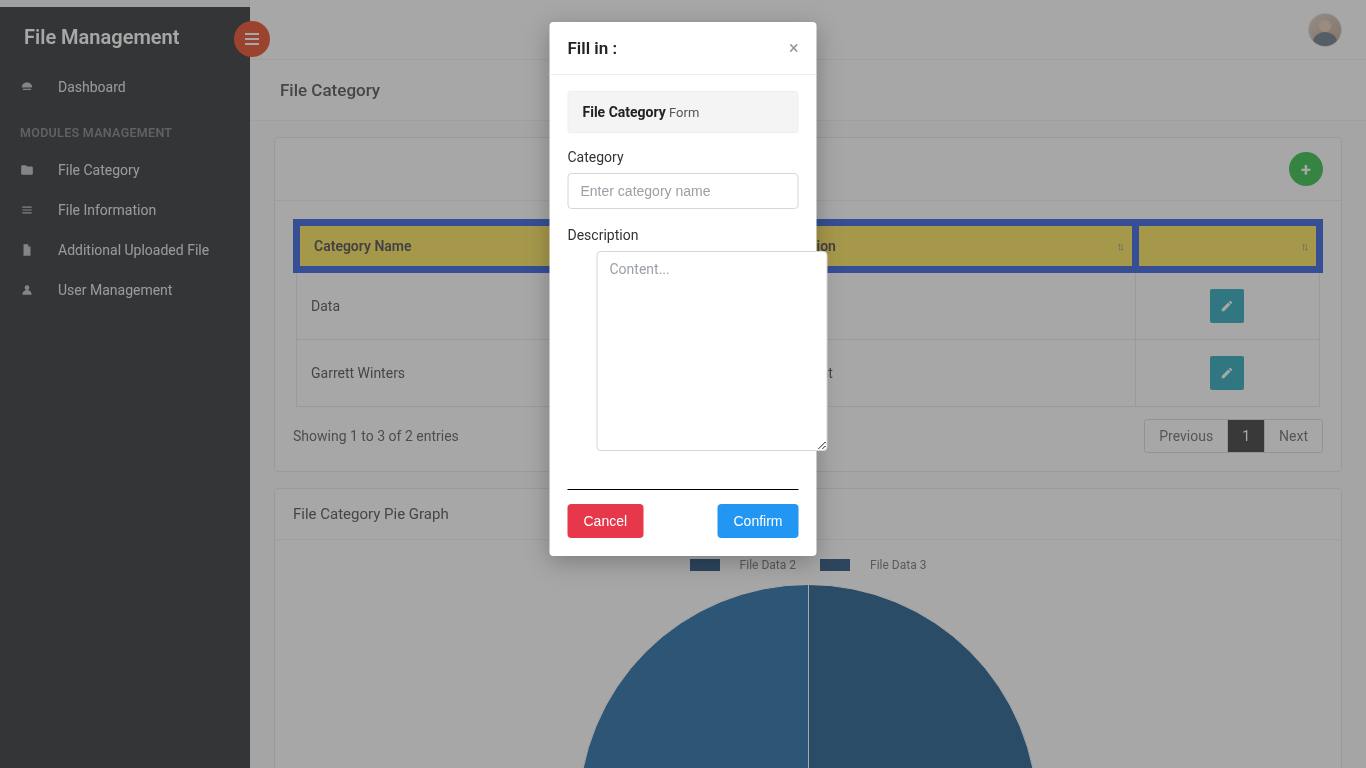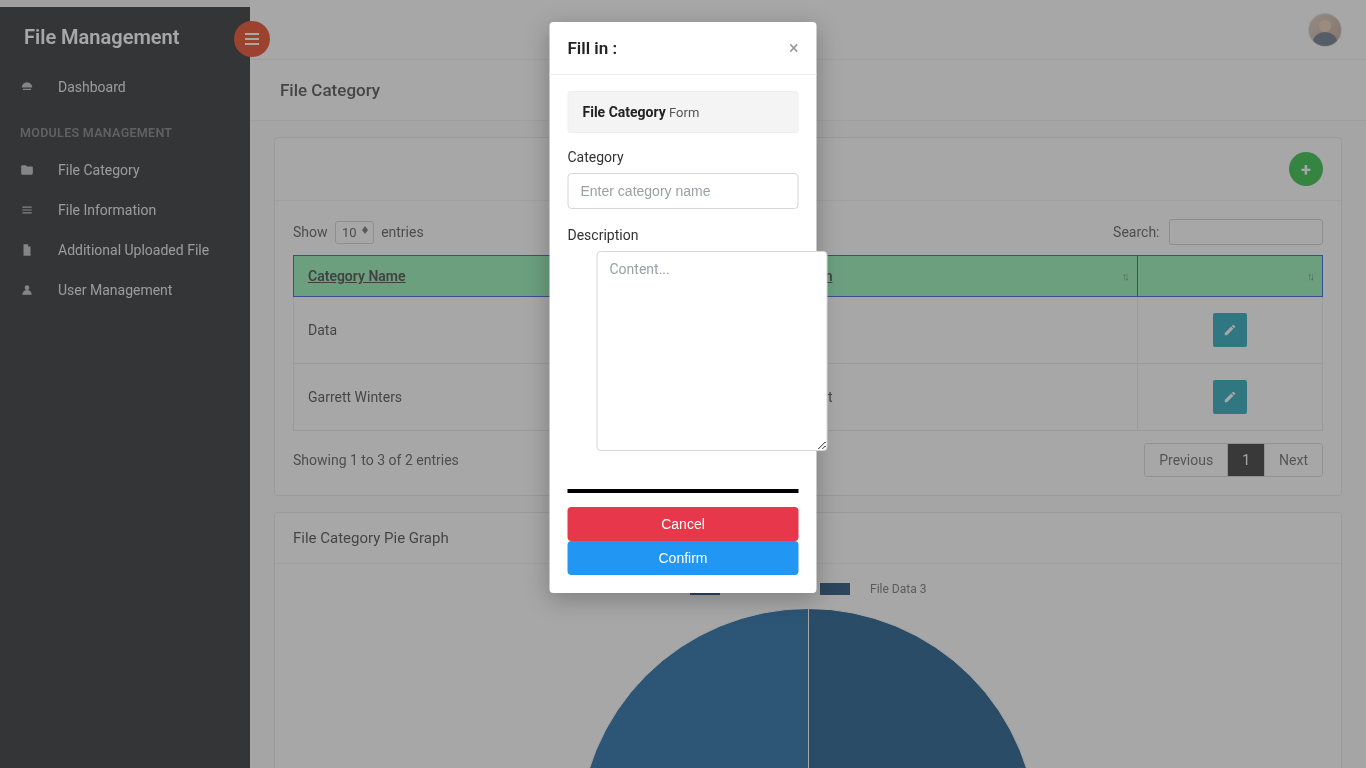--- a/index.html
+++ b/index.html
@@ -148,22 +148,22 @@
   }
   .search-input {
     border:1px solid #ccc; border-radius:3px; height:26px; width:154px;
     padding:0 6px; font-size:13px; margin-left:6px;
   }
   table.data-table {
     width:100%; border-collapse:collapse; font-size:14px;
     border:1px solid #d6d6d6;
   }
   table.data-table thead th {
-    background:#86efac; color:#333; text-align:left; padding:12px 14px;
-    font-weight:600; position:relative; border:1px solid #1d4ed8;text-decoration:underline;
+    background:#fde047; color:#333; text-align:left; padding:12px 14px;
+    font-weight:600; position:relative; border:7px solid #1d4ed8;
   }
   .sort-ic { position:absolute; right:10px; top:50%; transform:translateY(-50%); font-size:11px; color:#6b7075; letter-spacing:-3px;}
   table.data-table tbody td {
     padding:16px 14px; border:1px solid #e5e5e5; color:#3a3a3a;
   }
   .edit-btn {
     width:34px; height:34px; background:#119fb3; color:#fff;
     display:flex; align-items:center; justify-content:center;
     border-radius:2px; margin:0 auto;
   }
@@ -218,21 +218,21 @@
   }
   .form-subhead strong{color:#222; font-size:14px;}
   .form-label{font-size:14px; color:#333; margin-bottom:8px; display:block;}
   .text-input{
     width:100%; border:1px solid #d6d6d6; border-radius:4px; padding:9px 12px;
     font-size:14px; color:#333; margin-bottom:18px;
   }
   .text-input::placeholder{color:#9aa0a6;}
   textarea.text-input{height:200px; resize:both; font-family:inherit;margin-left:29px;}
   .modal-foot{
-    padding:14px 0 18px 0; margin:0 18px; display:flex; justify-content:space-between; border-top:4px solid #000000;flex-direction:column;
+    padding:14px 0 18px 0; margin:0 18px; display:flex; justify-content:space-between; border-top:1px solid #000000;
   }
   .btn{padding:9px 16px; border-radius:4px; font-size:14px; border:none; cursor:pointer; color:#fff;}
   .btn-cancel{background:#e6374b;}
   .btn-confirm{background:#2196f3;}
   svg.icon-svg{width:14px;height:14px;fill:currentColor;}
 </style>
 </head>
 <body>
 
 <div class="sidebar">
@@ -298,31 +298,20 @@
   </div>
   <div class="page-header">File Category</div>
 
   <div class="card">
     <div class="card-toolbar">
       <div class="add-btn">
         <span>+</span>
       </div>
     </div>
     <div class="table-wrap">
-      <div class="table-top">
-        <div>
-          <span>Show</span>
-          <span class="entries-select">10</span>
-          <span>entries</span>
-        </div>
-        <div>
-          <span>Search:</span>
-          <input class="search-input" style="">
-        </div>
-      </div>
       <table class="data-table">
         <thead>
           <tr>
             <th style="width:44%"><span>Category Name</span><span class="sort-ic">↑↓</span></th>
             <th style="width:38%"><span>Description</span><span class="sort-ic">↑↓</span></th>
             <th style="width:18%"><span></span><span class="sort-ic">↑↓</span></th>
           </tr>
         </thead>
         <tbody>
           <tr>

